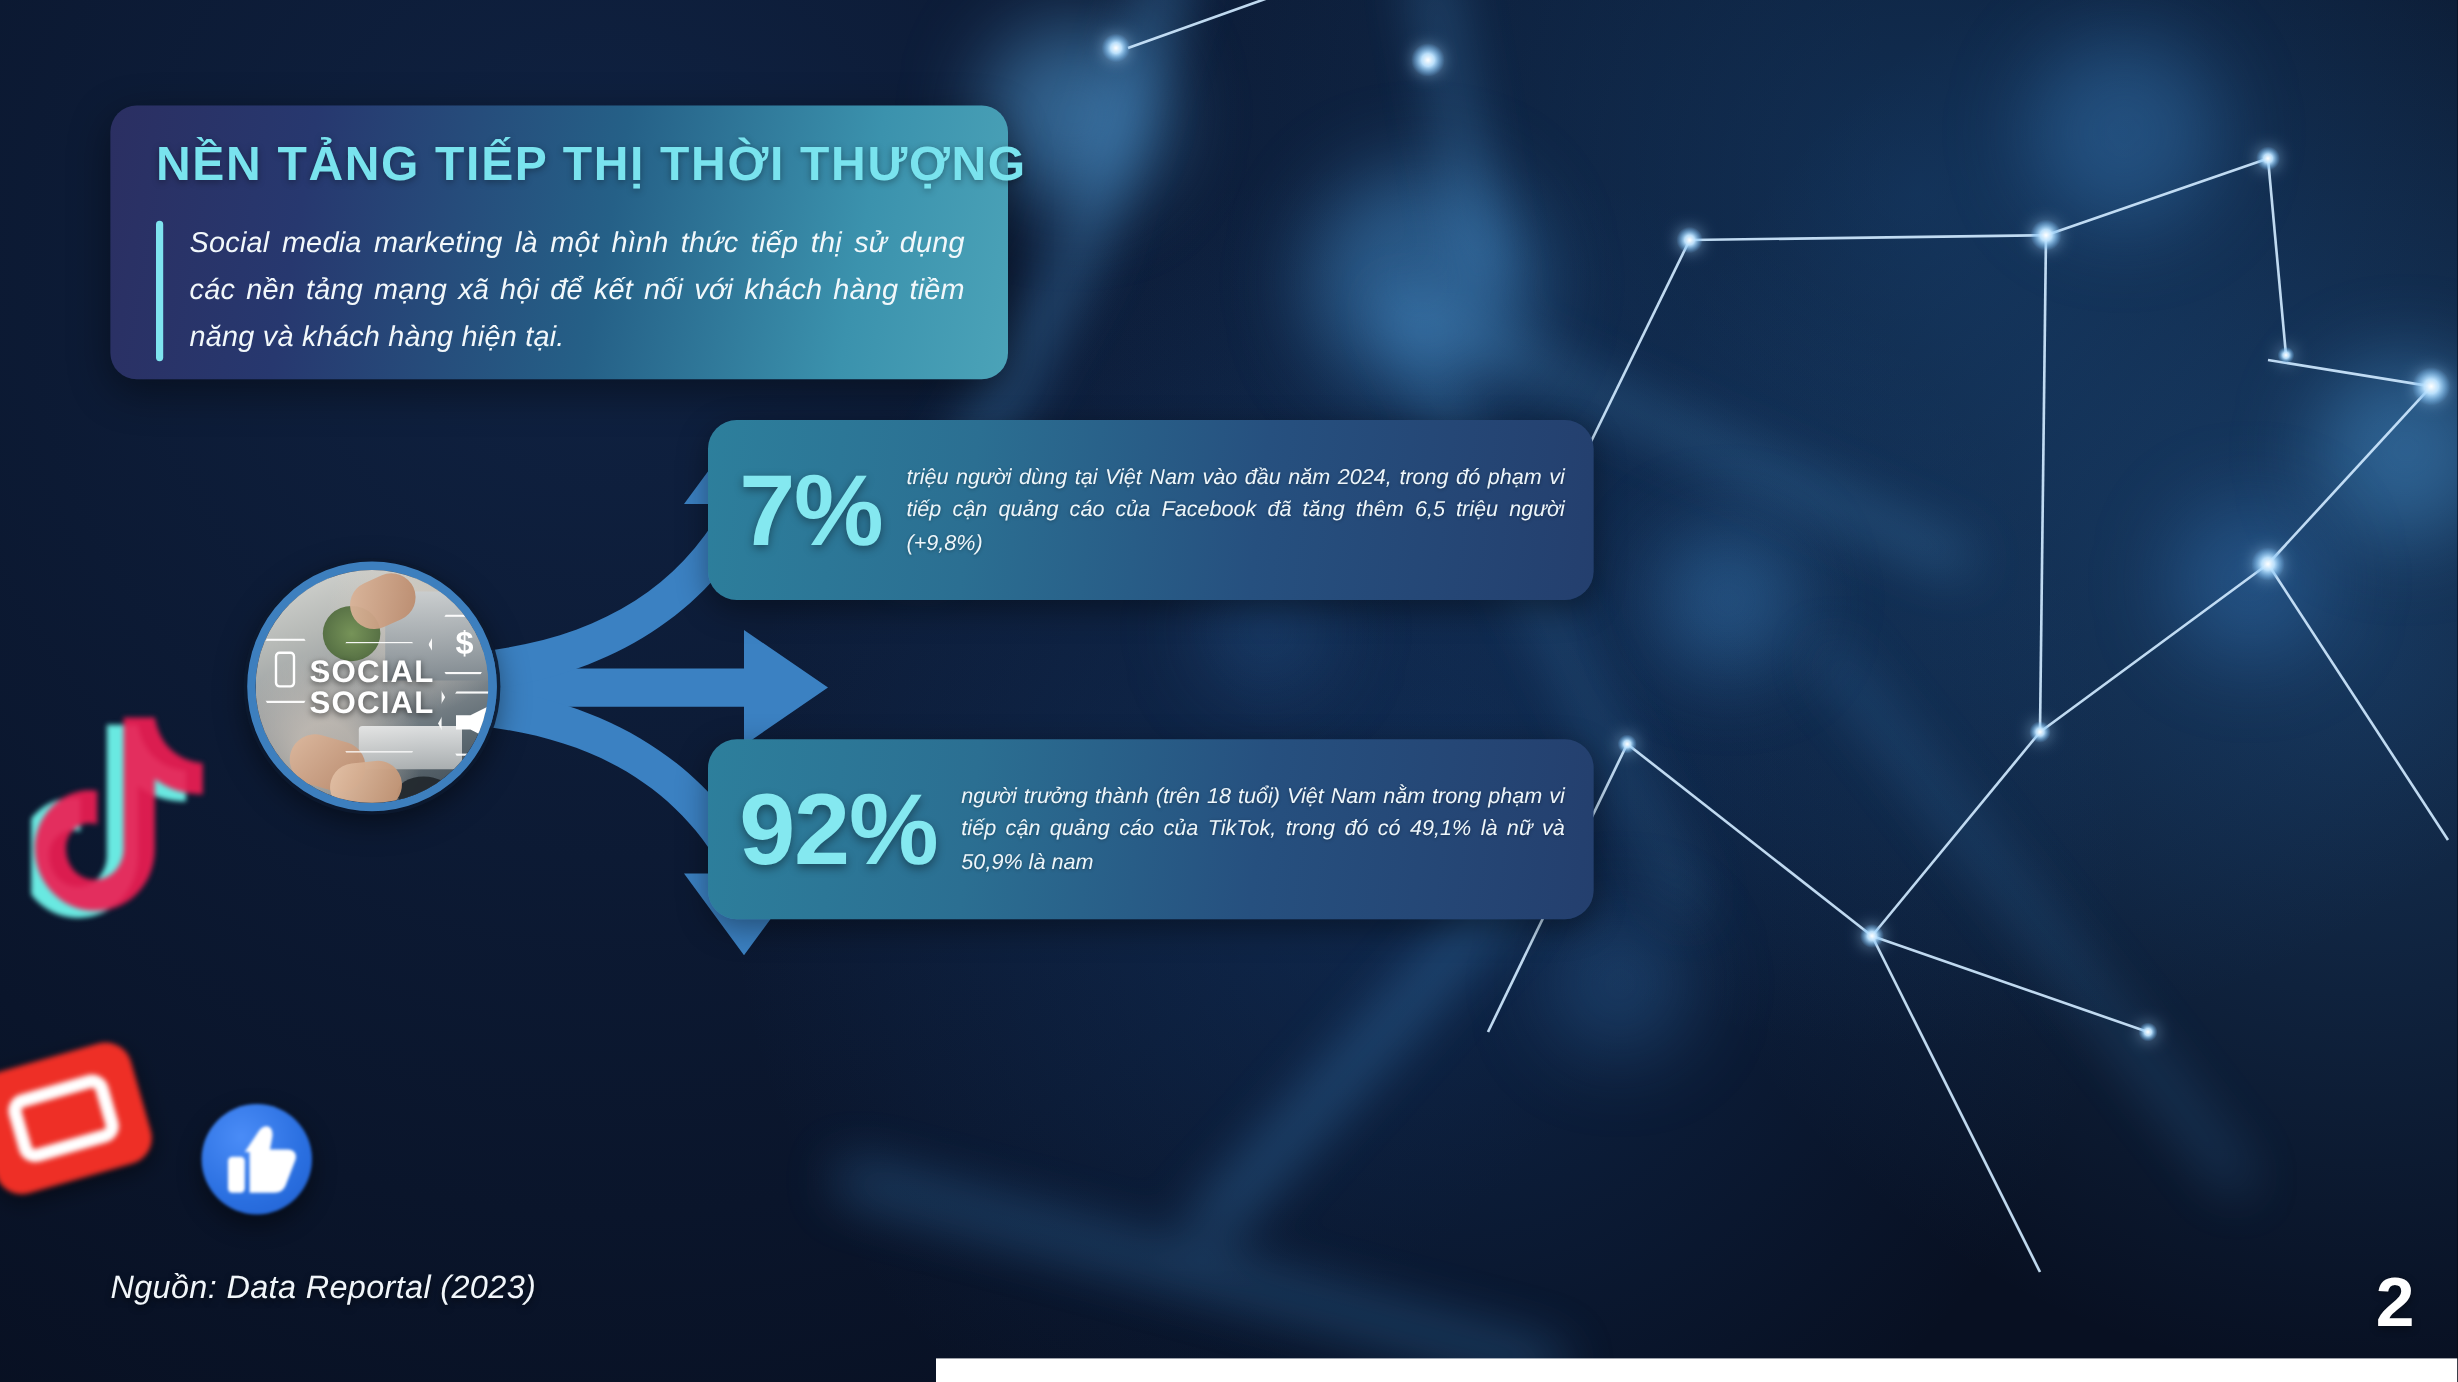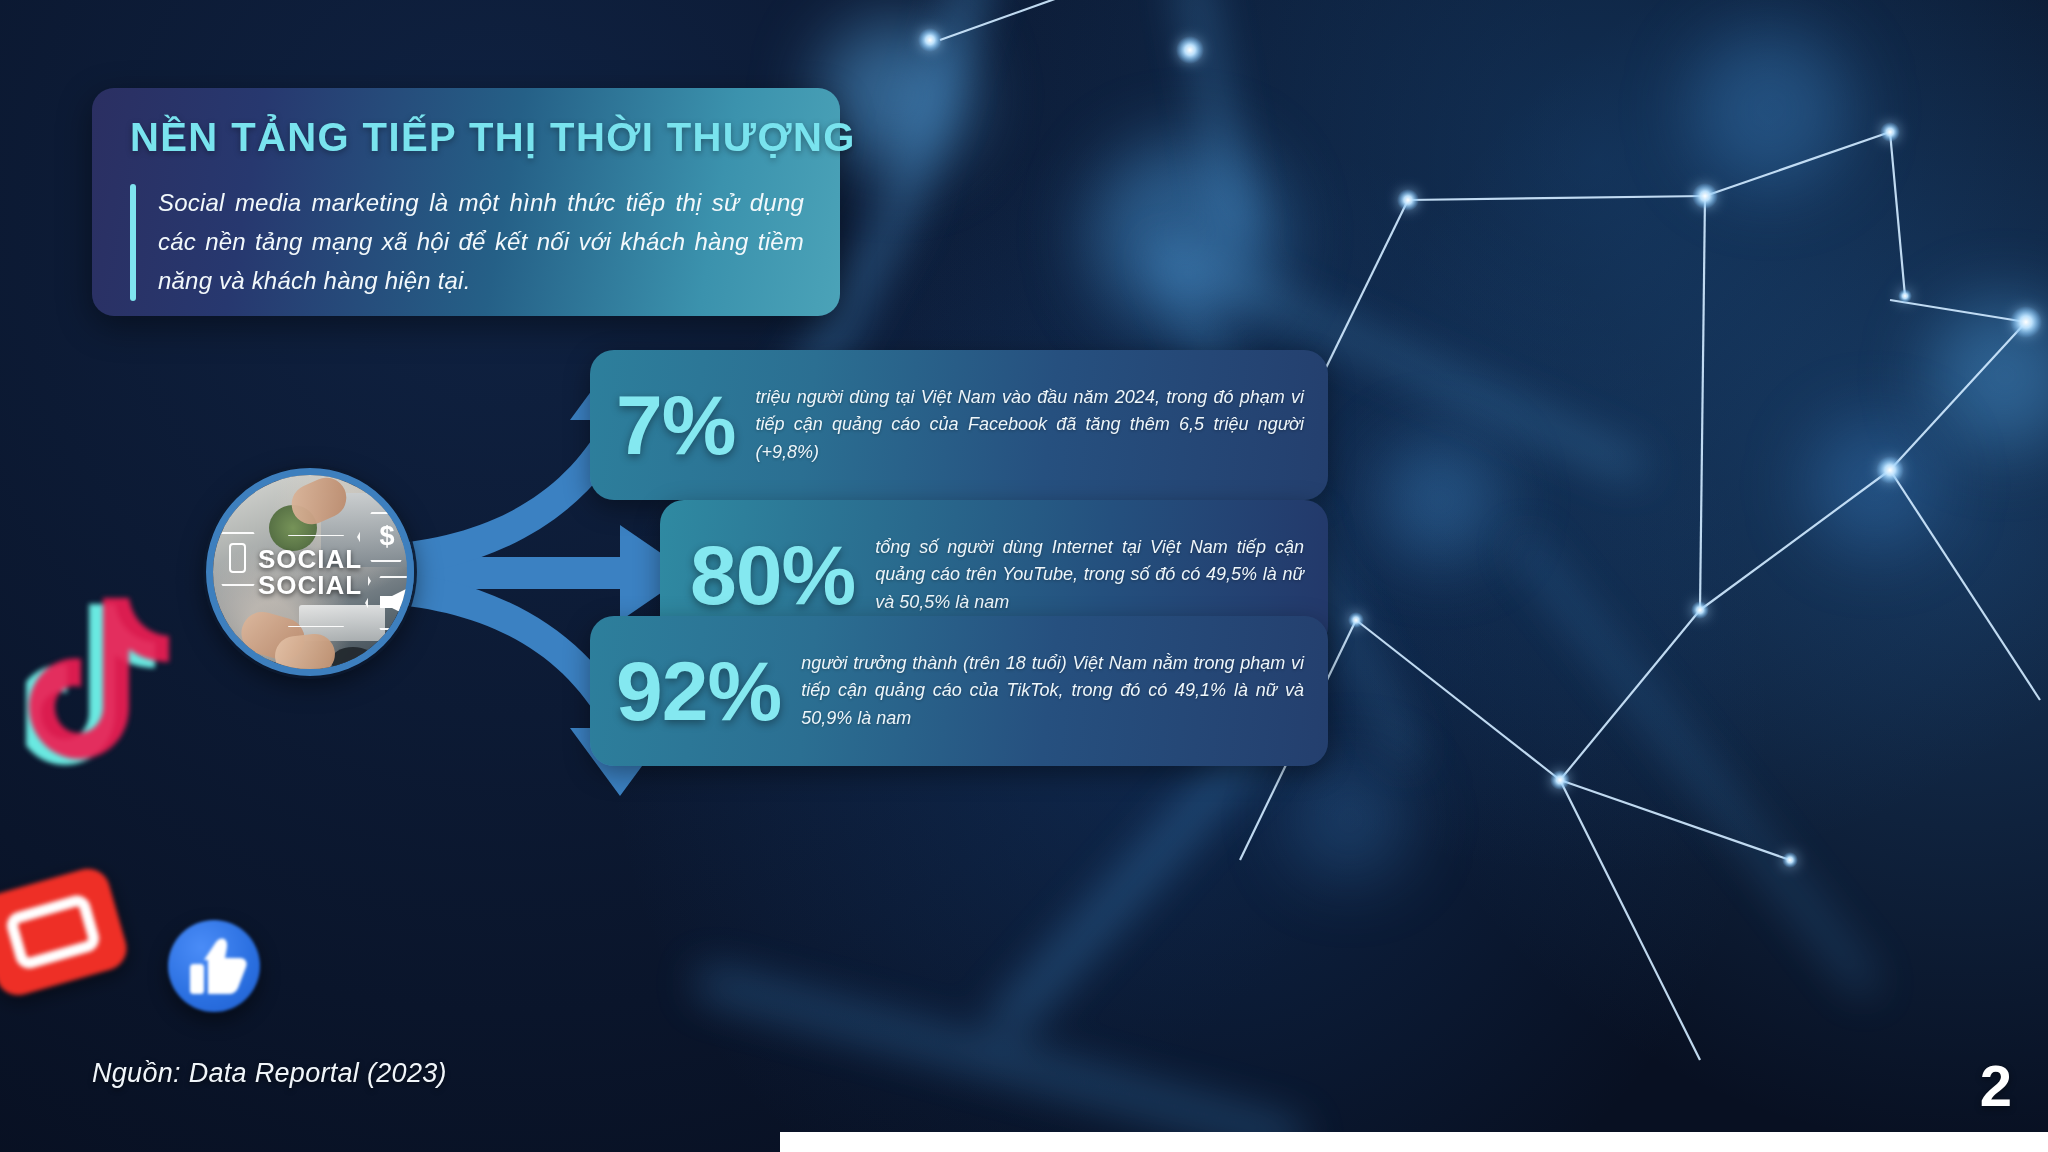--- a/index.html
+++ b/index.html
@@ -270,24 +270,20 @@
     <div id="smlabel">
       <span>SOCIAL</span>
       <span>SOCIAL</span>
     </div>
   </div>
 
   <div class="stat" id="stat0">
     <div class="statnum">7%</div>
     <div class="stattext">triệu người dùng tại Việt Nam vào đầu năm 2024, trong đó phạm vi tiếp cận quảng cáo của Facebook đã tăng thêm 6,5 triệu người (+9,8%)</div>
   </div>
-  <div class="stat" id="stat1">
-    <div class="statnum">80%</div>
-    <div class="stattext">tổng số người dùng Internet tại Việt Nam tiếp cận quảng cáo trên YouTube, trong số đó có 49,5% là nữ và 50,5% là nam</div>
-  </div>
   <div class="stat" id="stat2">
     <div class="statnum">92%</div>
     <div class="stattext">người trưởng thành (trên 18 tuổi) Việt Nam nằm trong phạm vi tiếp cận quảng cáo của TikTok, trong đó có 49,1% là nữ và 50,9% là nam</div>
   </div>
 
   <svg id="tiktok" viewBox="0 0 160 200">
     <path d="M96 12 c4 22 18 36 40 38 v26 c-16 0-30-5-40-13 v58
              c0 30-22 52-50 52 s-50-24-50-52 s24-52 52-48 v28
              c-14-4-26 6-26 20 s10 26 24 26 s24-12 24-26 V12 Z" fill="#69e9e1" transform="translate(-7,4)"></path>
     <path d="M96 12 c4 22 18 36 40 38 v26 c-16 0-30-5-40-13 v58

